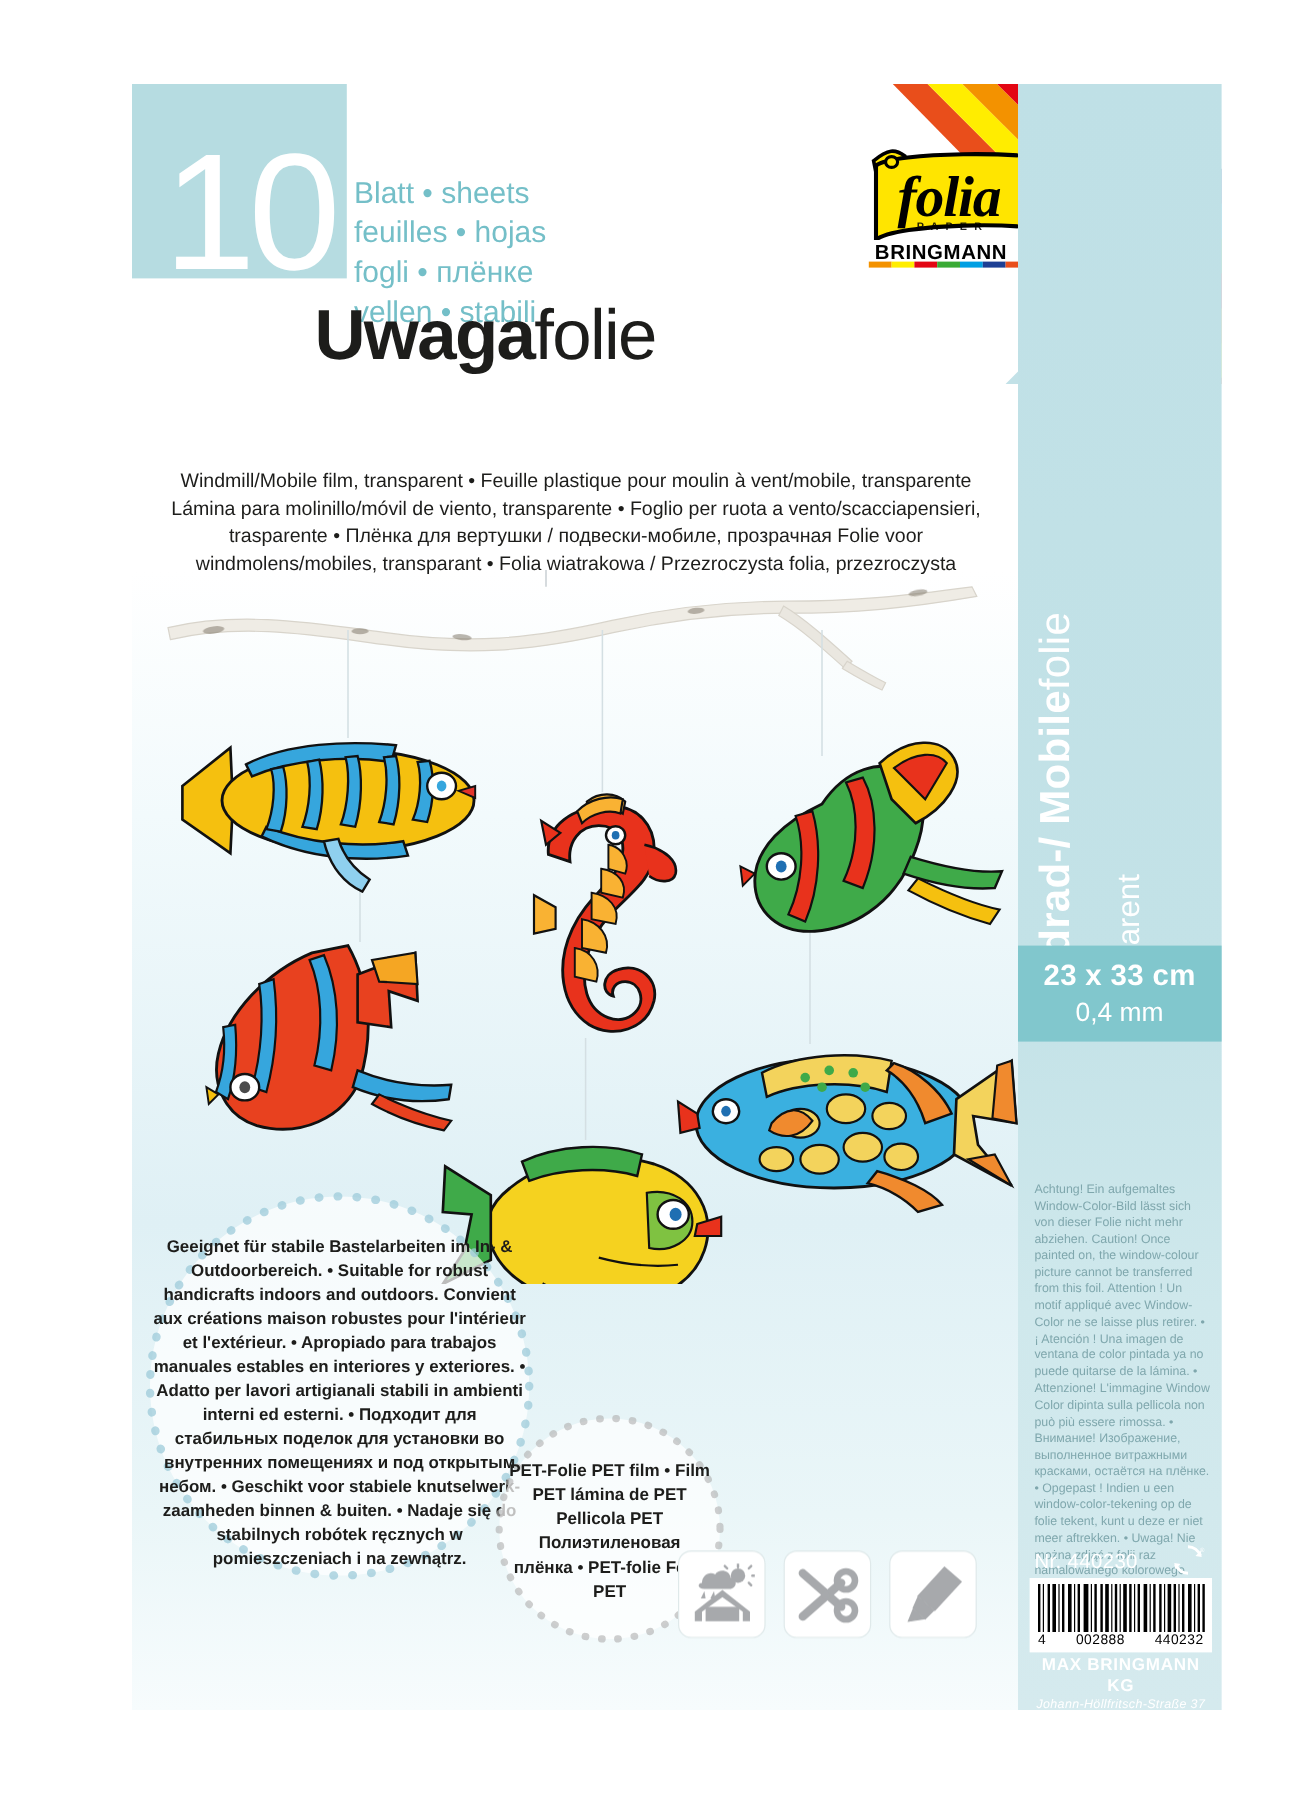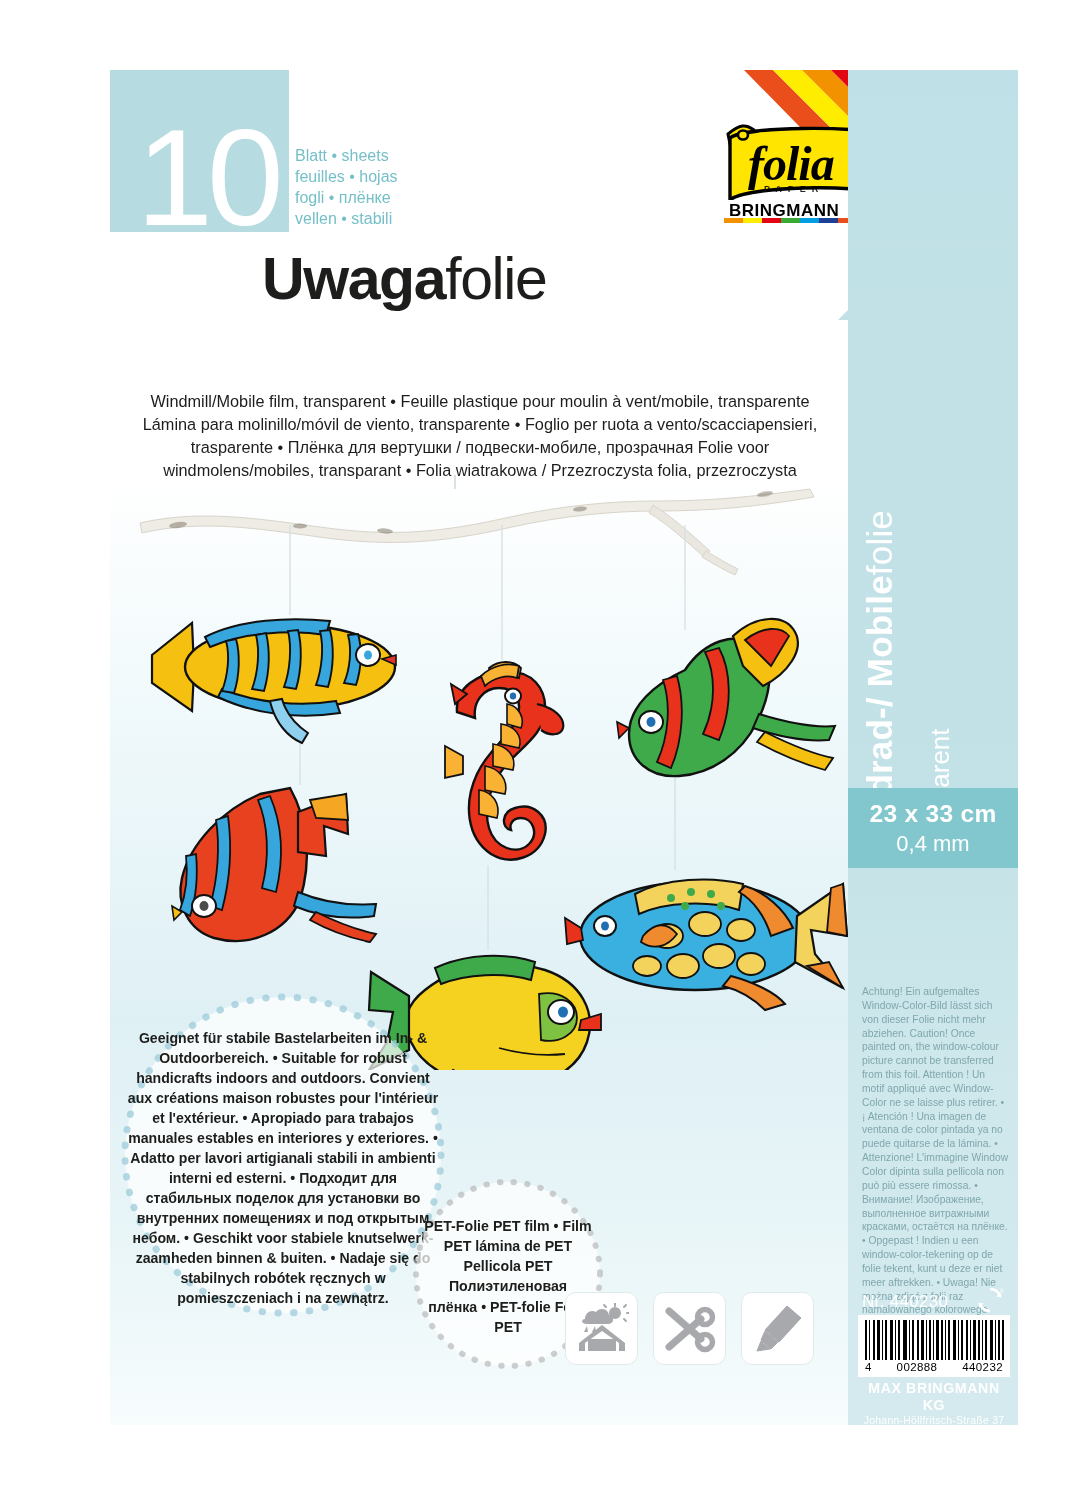--- a/index.html
+++ b/index.html
@@ -38,21 +38,21 @@
     font-size: 138px; line-height: 1;
     font-weight: 400;
     color: #ffffff;
     letter-spacing: -6px;
     text-align: center;
     font-family: "Liberation Sans", sans-serif;
   }
   .qty-langs {
     position: absolute; left: 185px; top: 75px;
     color: #74bfc8;
-    font-size: 16px;
+    font-size: 25px;
     line-height: 1.32;
   }
   
   .title-wrap { position: absolute; left: 152px; top: 178px; }
   .title-1 { font-size: 59px; font-weight: 700; color: #1d1d1b; letter-spacing: -1.4px; line-height: 1.02; }
   .title-2 { font-size: 59px; line-height: 1.06; color: #1d1d1b; letter-spacing: -1.4px; }
   .title-2 .b { font-weight: 700; }
   .title-2 .l { font-weight: 300; }
 
   .subtitle {
@@ -123,21 +123,21 @@
   .bars { height: 40px; width: 100%; position: relative; }
   .bars i { position: absolute; top: 0; bottom: 0; background: #000; }
   .bc-digits {
     display: flex; justify-content: space-between;
     font-family: "Liberation Sans", sans-serif;
     font-size: 11.5px; color: #000; padding: 0 1px; margin-top: 1px;
     letter-spacing: 0.4px;
   }
   .addr { position: absolute; left: 8px; top: 1310px; width: 156px; text-align: center; color: #ffffff; }
   .addr .a1 { font-size: 14.2px; font-weight: 700; letter-spacing: 0.6px; line-height: 1.18; }
-  .addr .a2 { font-size: 10.4px; font-weight: 400; letter-spacing: 0.3px; line-height: 1.26; }
+  .addr .a2 { font-size: 10.4px; font-weight: 400; letter-spacing: 0.3px; line-height: 1.26; font-style: italic; }
 
   
   .circle-big {
     position: absolute; left: 8px; top: 920px;
     width: 330px; height: 330px; font-weight: bold;
   }
   .circle-big .txt {
     position: absolute; left: 8px; top: 38px; width: 314px;
     text-align: center;
     font-size: 14.1px; line-height: 1.42; color: #1d1d1b;

